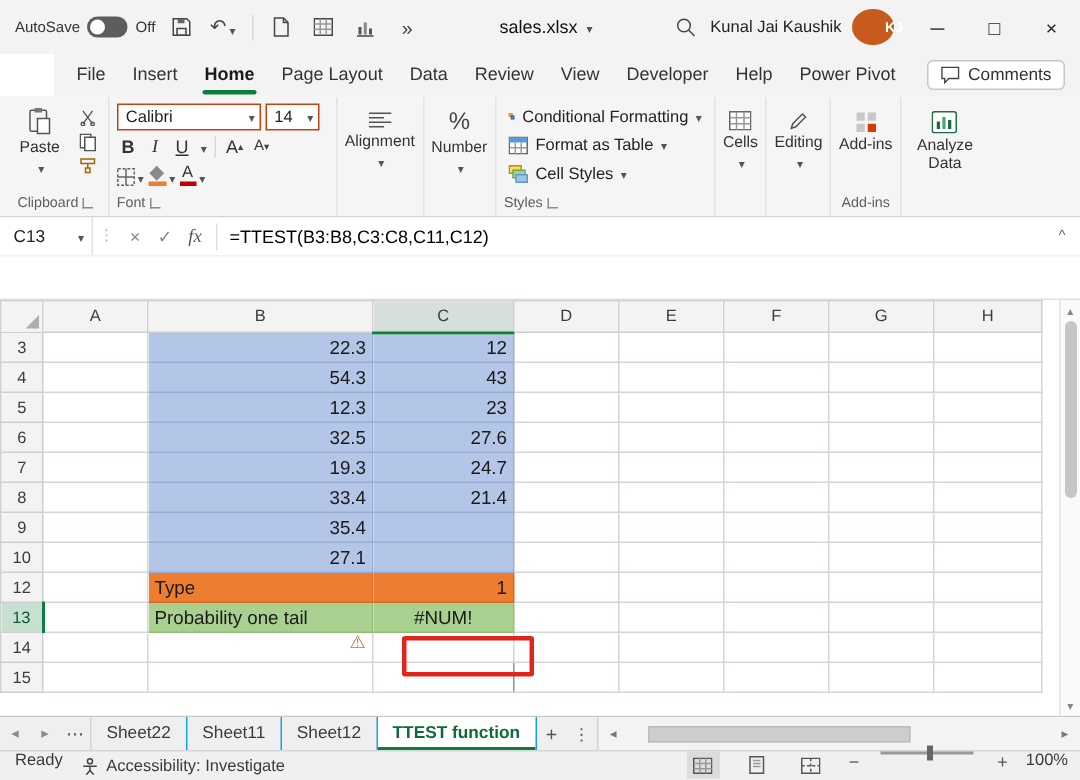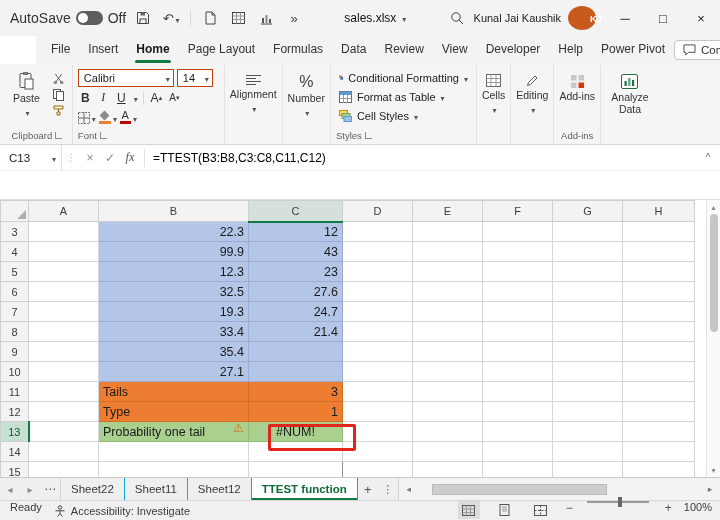--- a/index.html
+++ b/index.html
@@ -5,21 +5,21 @@
   *{margin:0;padding:0;box-sizing:border-box;}
   html,body{width:720px;height:520px;}
   body{font-family:"Liberation Sans","DejaVu Sans",sans-serif;font-size:12px;color:#262626;background:#fff;overflow:hidden;}
   .app{width:720px;height:520px;display:flex;flex-direction:column;background:#fff;position:relative;}
   .spacer{flex:1;}
   svg{display:block;}
   .chev::after{content:"▾";font-size:8px;color:#555;margin-left:2px;}
 
   
   .titlebar{height:36px;background:#F3F3F3;display:flex;align-items:center;padding-left:10px;gap:6px;flex:none;}
-  .autosave{display:flex;align-items:center;gap:5px;font-size:14px;color:#333;white-space:nowrap;}
+  .autosave{display:flex;align-items:center;gap:5px;font-size:10px;color:#333;white-space:nowrap;}
   .toggle{width:27px;height:14px;background:#5F5D5B;border-radius:8px;position:relative;}
   .toggle .knob{position:absolute;left:2px;top:2px;width:10px;height:10px;background:#fff;border-radius:50%;}
   .tb-ico{height:24px;min-width:22px;display:flex;align-items:center;justify-content:center;color:#444;font-size:13px;border-radius:3px;}
   .tb-sep{width:1px;height:17px;background:#D8D8D8;margin:0 2px;}
   .doc-title{display:flex;align-items:center;gap:4px;font-size:12px;color:#111;white-space:nowrap;}
   .user-chip{display:flex;align-items:center;gap:7px;font-size:11px;color:#222;white-space:nowrap;}
   .avatar{width:24px;height:24px;border-radius:50%;background:#C75B1D;color:#fff;font-size:9.5px;font-weight:bold;display:flex;align-items:center;justify-content:center;padding-left:28px;}
   .win-controls{display:flex;height:36px;margin-left:4px;}
   .win-btn{width:38px;height:36px;display:flex;align-items:center;justify-content:center;font-size:13px;color:#222;}
 
@@ -196,21 +196,20 @@
         </div>
     </div>
   </div>
 
   <div class="tabstrip">
     <div id="ribbon-tabs" style="display:flex;align-items:center;">
         <div class="rtab">File</div>
         <div class="rtab">Insert</div>
         <div class="rtab active">Home</div>
         <div class="rtab">Page Layout</div>
-        <div class="rtab">Formulas</div>
         <div class="rtab">Data</div>
         <div class="rtab">Review</div>
         <div class="rtab">View</div>
         <div class="rtab">Developer</div>
         <div class="rtab">Help</div>
         <div class="rtab">Power Pivot</div>
       </div>
     <div class="spacer"></div>
     <div class="comments-btn">
       <svg width="13" height="12" viewBox="0 0 14 13">
@@ -459,21 +458,21 @@
             <td class="f-blue ar">12</td>
             <td class=""></td>
             <td class=""></td>
             <td class=""></td>
             <td class=""></td>
             <td class=""></td>
           </tr>
           <tr>
             <th class="rowhead">4</th>
             <td class=""></td>
-            <td class="f-blue ar">99.9</td>
+            <td class="f-blue ar">54.3</td>
             <td class="f-blue ar">43</td>
             <td class=""></td>
             <td class=""></td>
             <td class=""></td>
             <td class=""></td>
             <td class=""></td>
           </tr>
           <tr>
             <th class="rowhead">5</th>
             <td class=""></td>
@@ -527,31 +526,20 @@
             <td class=""></td>
             <td class=""></td>
             <td class=""></td>
             <td class=""></td>
           </tr>
           <tr>
             <th class="rowhead">10</th>
             <td class=""></td>
             <td class="f-blue ar">27.1</td>
             <td class="f-blue ar"></td>
-            <td class=""></td>
-            <td class=""></td>
-            <td class=""></td>
-            <td class=""></td>
-            <td class=""></td>
-          </tr>
-          <tr>
-            <th class="rowhead">11</th>
-            <td class=""></td>
-            <td class="f-orange al">Tails</td>
-            <td class="f-orange ar">3</td>
             <td class=""></td>
             <td class=""></td>
             <td class=""></td>
             <td class=""></td>
             <td class=""></td>
           </tr>
           <tr>
             <th class="rowhead">12</th>
             <td class=""></td>
             <td class="f-orange al">Type</td>

